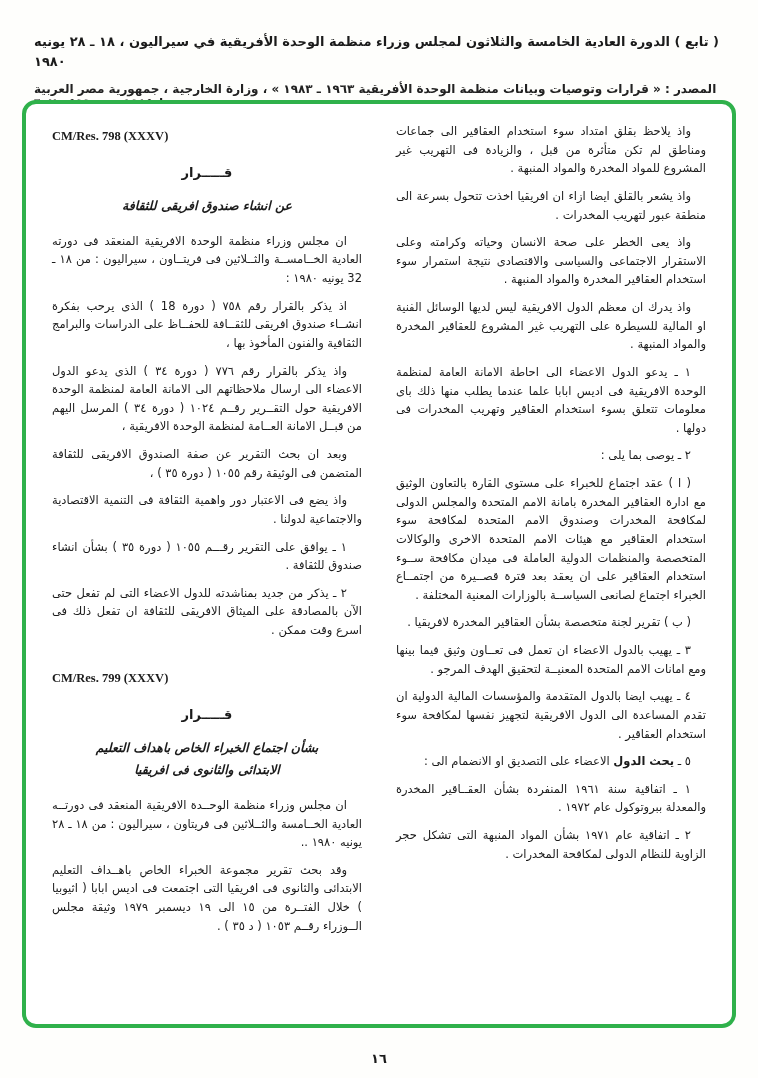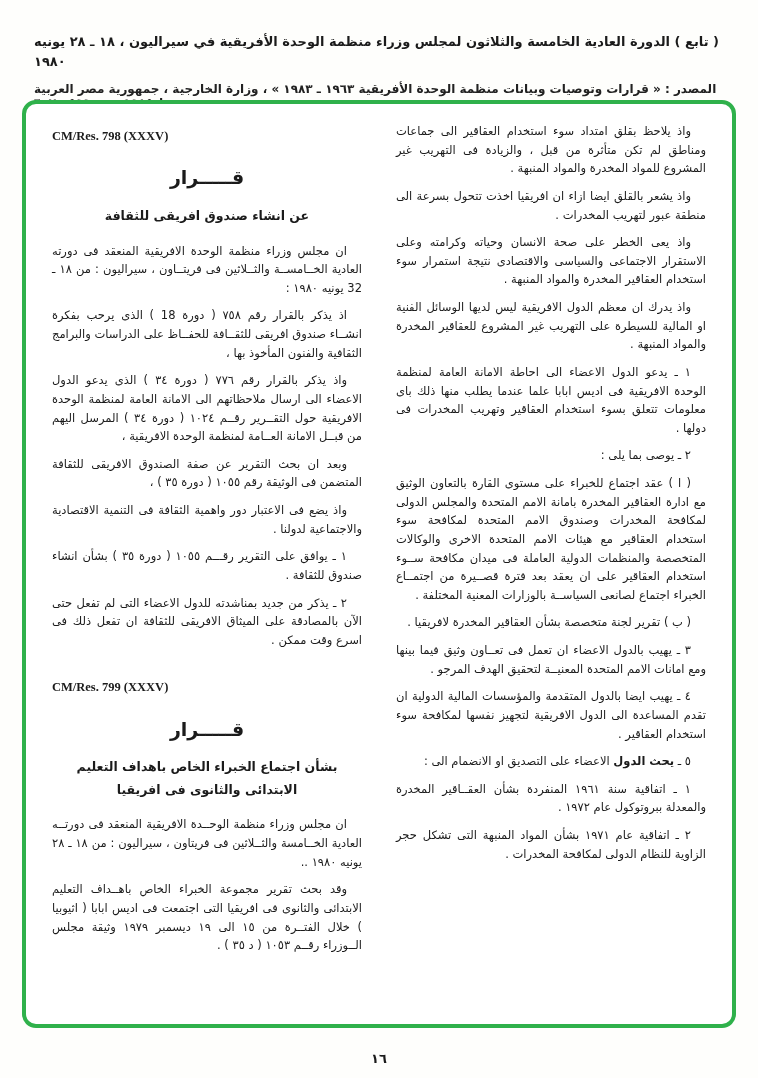--- a/index.html
+++ b/index.html
@@ -67,30 +67,31 @@
     text-align: left;
     font-family: "Liberation Serif", "DejaVu Serif", serif;
     font-weight: bold;
     font-size: 12.5px;
     margin: 4px 0 16px;
   }
   .res-number.spaced { margin-top: 28px; }
   .res-title {
     text-align: center;
     font-weight: bold;
-    font-size: 19px;
+    font-size: 13px;
     margin: 0 0 12px;
     letter-spacing: 1px;
   }
   .res-subtitle {
     text-align: center;
     font-weight: bold;
     font-size: 12.5px;
     line-height: 1.8;
     margin: 0 0 14px;
+    font-style: italic;
   }
   .bold { font-weight: bold; }
   
   .page-number {
     position: absolute;
     left: 0; right: 0;
     bottom: 12px;
     text-align: center;
     font-size: 13px;
     font-weight: bold;

